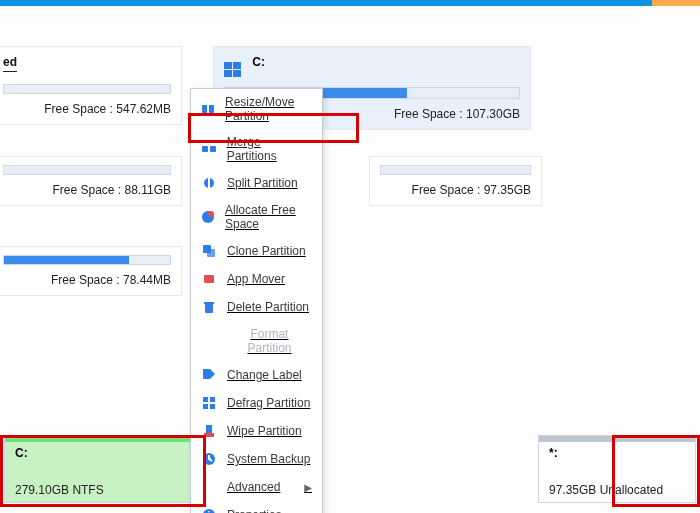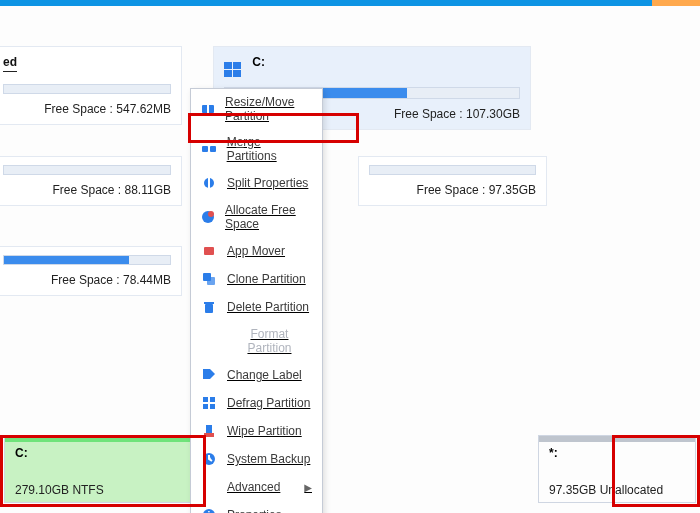--- a/index.html
+++ b/index.html
@@ -97,21 +97,21 @@
           <span></span>
         </span>
       <span>C:</span>
     </div>
     <div class="bar" style="height:12px;">
         <div class="fill" style="width:62%"></div>
       </div>
     <div class="freespace">Free Space : 107.30GB</div>
   </div>
 
-  <div class="panel" style="left:358px; top:150px; width:189px;">
+  <div class="panel" style="left:369px; top:150px; width:173px;">
     <div class="bar">
         <div class="fill" style="width:0%"></div>
       </div>
     <div class="freespace">Free Space : 97.35GB</div>
   </div>
 
   <div class="ctx-menu">
     <div class="ctx-item">
       <span class="ico">
           <svg width="14" height="14">
@@ -130,47 +130,47 @@
         </span>
       <span><span>M</span><span class="ctx-underline">e</span><span>rge Partitions</span></span>
     </div>
     <div class="ctx-item">
       <span class="ico">
           <svg width="14" height="14">
             <circle class="ic-blue" cx="7" cy="7" r="5"></circle>
             <rect fill="#fff" x="6" y="2" width="2" height="10"></rect>
           </svg>
         </span>
-      <span>Split Properties</span>
+      <span>Split Partition</span>
     </div>
     <div class="ctx-item">
       <span class="ico">
           <svg width="14" height="14">
             <circle class="ic-blue" cx="7" cy="7" r="6"></circle>
             <circle class="ic-red" cx="10" cy="4" r="3"></circle>
           </svg>
         </span>
       <span>Allocate Free Space</span>
     </div>
     <div class="ctx-item">
       <span class="ico">
           <svg width="14" height="14">
-            <rect class="ic-red" x="2" y="3" width="10" height="8" rx="1"></rect>
-          </svg>
-        </span>
-      <span>App Mover</span>
-    </div>
-    <div class="ctx-item">
-      <span class="ico">
-          <svg width="14" height="14">
             <rect class="ic-blue" x="1" y="1" width="8" height="8" rx="1"></rect>
             <rect class="ic-blue" x="5" y="5" width="8" height="8" rx="1" opacity="0.7"></rect>
           </svg>
         </span>
       <span>Clone Partition</span>
+    </div>
+    <div class="ctx-item">
+      <span class="ico">
+          <svg width="14" height="14">
+            <rect class="ic-red" x="2" y="3" width="10" height="8" rx="1"></rect>
+          </svg>
+        </span>
+      <span>App Mover</span>
     </div>
     <div class="ctx-item">
       <span class="ico">
           <svg width="14" height="14">
             <rect class="ic-blue" x="3" y="4" width="8" height="9" rx="1"></rect>
             <rect class="ic-blue" x="2" y="2" width="10" height="2"></rect>
           </svg>
         </span>
       <span>Delete Partition</span>
     </div>

